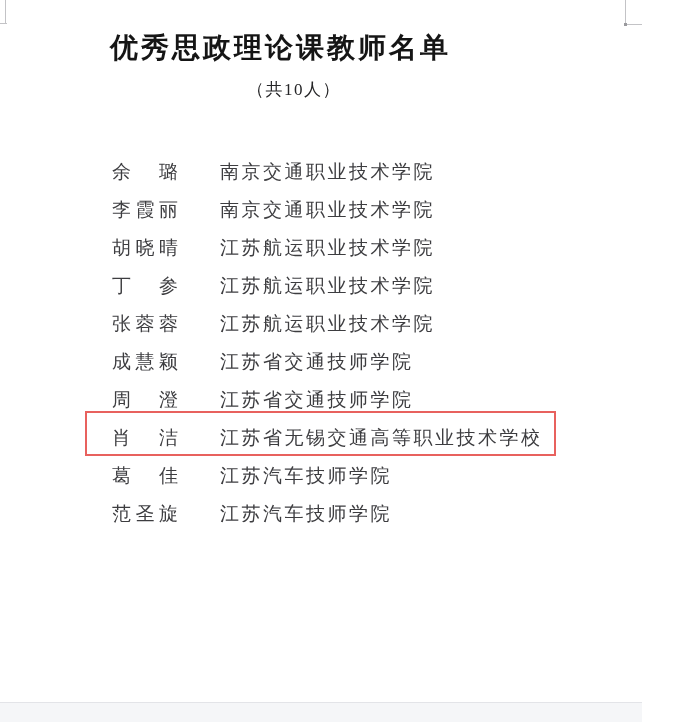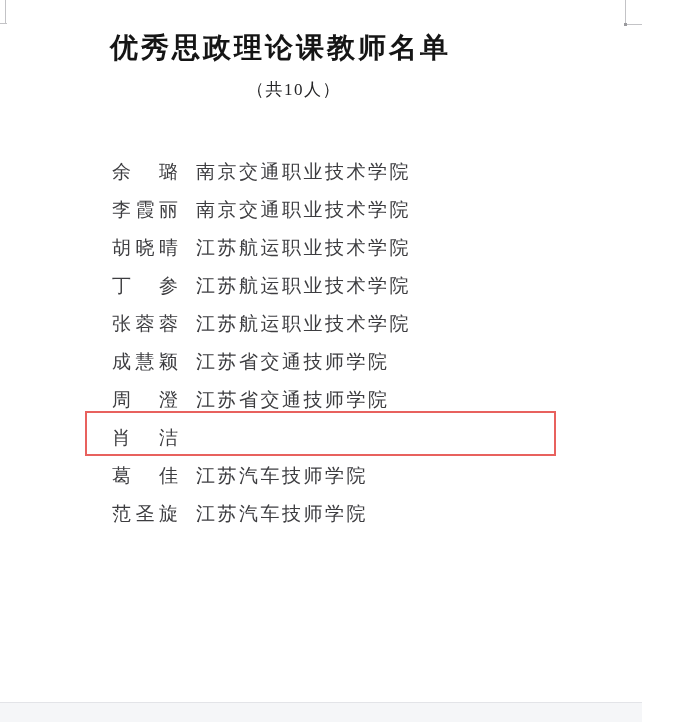--- a/index.html
+++ b/index.html
@@ -59,21 +59,21 @@
     height: 38px;
     font-size: 19px;
     color: #3d3d40;
   }
   .row .name {
     display: inline-flex;
     justify-content: space-between;
     width: 66px;
   }
   .row .school {
-    margin-left: 18px;
+    margin-left: 42px;
     letter-spacing: 2.5px;
     white-space: nowrap;
   }
   .row.highlighted::after {
     content: "";
     position: absolute;
     left: -27px;
     top: -8px;
     width: 467px;
     height: 41px;
@@ -158,20 +158,21 @@
           <span>周</span>
           <span>澄</span>
         </span>
     <span class="school">江苏省交通技师学院</span>
   </div>
       <div class="row highlighted" style="--hl: #e8615e;">
     <span class="name">
           <span>肖</span>
           <span>洁</span>
         </span>
+    <span class="school">江苏省无锡交通高等职业技术学校</span>
   </div>
       <div class="row">
     <span class="name">
           <span>葛</span>
           <span>佳</span>
         </span>
     <span class="school">江苏汽车技师学院</span>
   </div>
       <div class="row">
     <span class="name">

